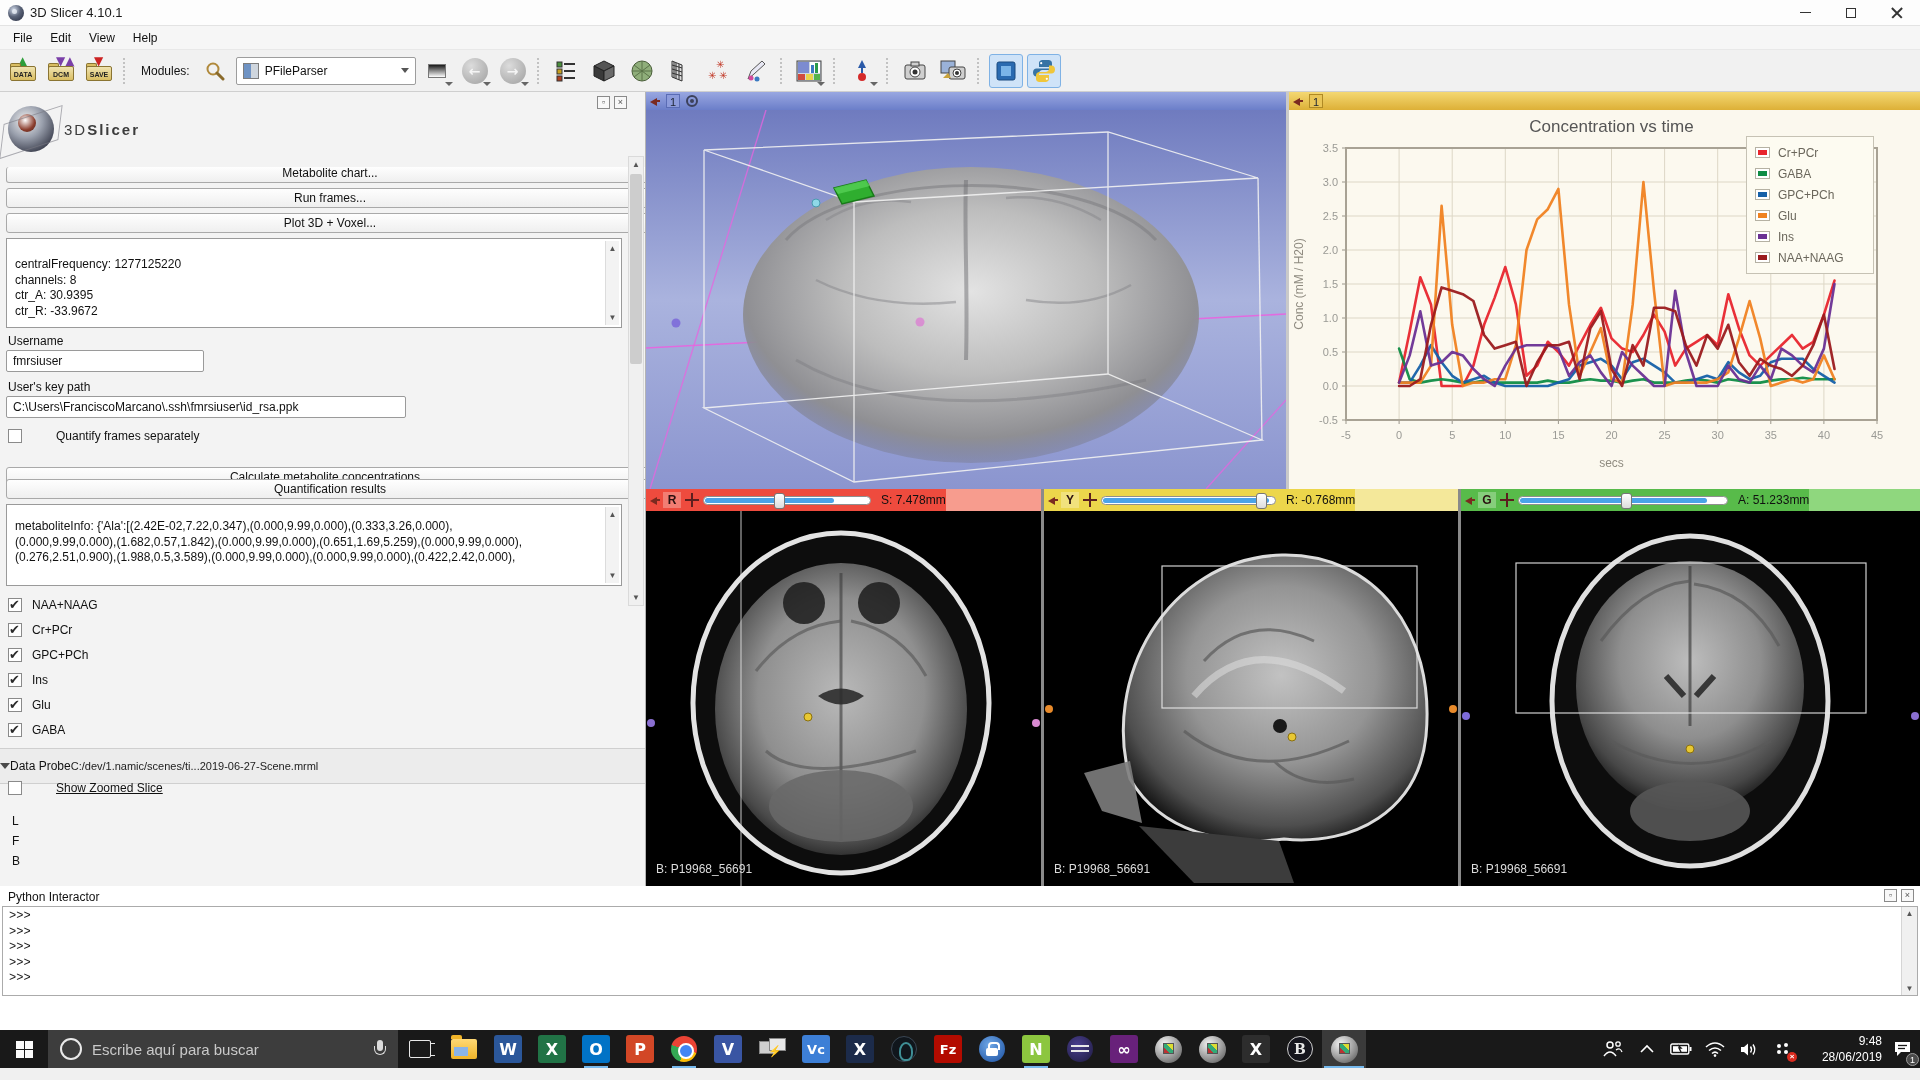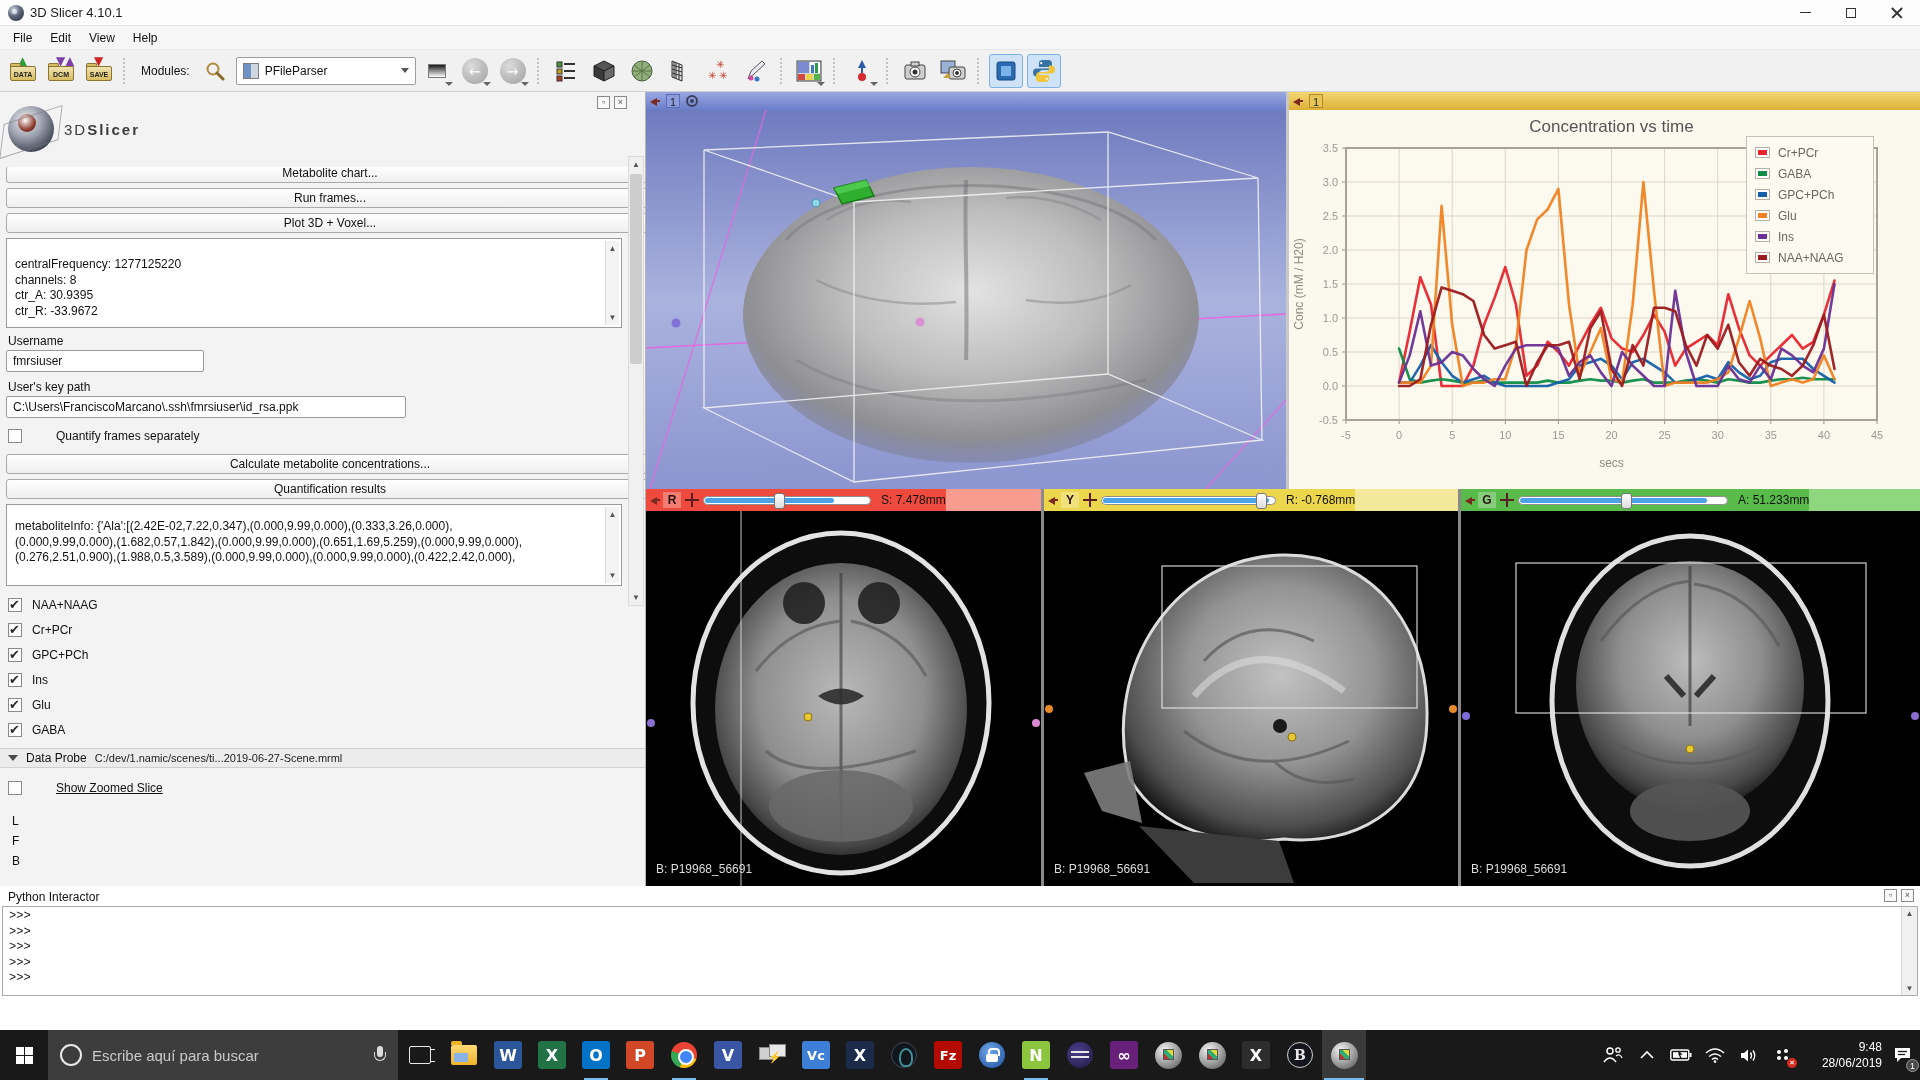--- a/index.html
+++ b/index.html
@@ -73,22 +73,22 @@
   .cbx.checked::after { content:"✔"; position:absolute; left:0px; top:-2px; font-size:13px; color:#2b2b2b; font-family:"DejaVu Sans",sans-serif; }
   .check-row { position:absolute; left:8px; display:flex; align-items:center; gap:10px; height:16px; }
   .check-row .lab { font-size:12px;margin-left:24px; }
   #metabolite-list { position:absolute; left:8px; top:586px; }
   .mcheck-row { display:flex; align-items:center; gap:10px; height:25px; }
 
   .panel-scrollbar { position:absolute; right:1px; top:96px; width:16px; height:424px; background:#f0f0f0; border:1px solid #dadada; }
   .sb-arrow { position:absolute; left:0; width:14px; height:15px; text-align:center; font-size:8px; color:#555; line-height:15px; background:#f0f0f0;}
   .sb-thumb { position:absolute; left:1px; width:12px; background:#cdcdcd; border-radius:2px; }
 
-  .dataprobe-bar { position:absolute; left:0; top:656px; width:646px; height:20px; background:#ececec;
-     border-top:1px solid #cfcfcf; border-bottom:1px solid #cfcfcf; display:flex; align-items:center; gap:8px; padding-left:8px; }
+  .dataprobe-bar { position:absolute; left:0; top:656px; width:646px; height:36px; background:#ececec;
+     border-top:1px solid #cfcfcf; border-bottom:1px solid #cfcfcf; display:flex; align-items:center; gap:0; }
   .tri-down { width:0; height:0; border-left:5px solid transparent; border-right:5px solid transparent; border-top:6px solid #4a4a4a; }
   .orient-label { position:absolute; left:12px; font-size:12px; color:#111; }
 
   
   .pane { position:absolute; top:92px; height:397px; overflow:hidden; }
   .pane-header { position:absolute; left:0; top:0; right:0; height:18px; display:flex; align-items:center; gap:6px; padding-left:4px; }
   .hdr-blue { background:linear-gradient(#99a7e1,#6b7ec9); }
   .hdr-gold { background:linear-gradient(#f4d873,#ddb037); }
   .pin-ic { width:10px; height:10px; position:relative; }
   .pin-ic::before { content:""; position:absolute; left:0; top:2px; width:0; height:0;
@@ -132,21 +132,21 @@
   
   .python-panel { position:absolute; left:0; top:886px; width:1920px; height:144px; background:#fff; }
   .py-title { position:absolute; left:8px; top:4px; font-size:12px; color:#111; }
   .py-minis { position:absolute; right:6px; top:3px; display:flex; gap:4px; }
   .py-console { position:absolute; left:2px; top:20px; width:1916px; height:90px; background:#fff; border:1px solid #ababab; padding:2px 6px; }
   .py-line { font-family:"Liberation Mono","DejaVu Sans Mono",monospace; font-size:12px; line-height:15.5px; color:#1a1a1a; }
   .py-scroll { position:absolute; right:0; top:0; bottom:0; width:16px; background:#f0f0f0; border-left:1px solid #d5d5d5;
      display:flex; flex-direction:column; justify-content:space-between; align-items:center; font-size:8px; color:#555; padding:2px 0; }
 
   
-  .taskbar { position:absolute; left:0; top:1030px; width:1920px; height:50px; background:#191919; display:flex; align-items:stretch; }
+  .taskbar { position:absolute; left:0; top:1030px; width:1920px; height:38px; background:#191919; display:flex; align-items:stretch; }
   .start-btn { width:48px; display:flex; align-items:center; justify-content:center; }
   .win-logo { position:relative; width:17px; height:17px; }
   .win-logo div { position:absolute; width:8px; height:8px; background:#fcfcfc; }
   .win-logo .q2{ left:9px; } .win-logo .q3{ top:9px; } .win-logo .q4{ left:9px; top:9px; }
   .search-box { width:350px; background:#3d3d3d; display:flex; align-items:center; gap:10px; padding:0 12px; }
   .cortana-ring { width:22px; height:22px; border:2.5px solid #e9e9e9; border-radius:50%; }
   .search-text { flex:1; font-size:15px; color:#c9c9c9; }
   .mic-ic { width:12px; height:18px; position:relative; }
   .mic-ic::before { content:""; position:absolute; left:3px; top:0; width:6px; height:11px; background:#dcdcdc; border-radius:3px; }
   .mic-ic::after { content:""; position:absolute; left:0; top:6px; width:10px; height:8px; border:1.5px solid #dcdcdc; border-top:none; border-radius:0 0 7px 7px; }
@@ -399,21 +399,21 @@
     <div class="pinput" style="top:258px; width:198px;">fmrsiuser</div>
 
     <div class="plabel" style="top:288px;text-align:right;">User's key path</div>
     <div class="pinput" style="top:304px; width:400px;">C:\Users\FranciscoMarcano\.ssh\fmrsiuser\id_rsa.ppk</div>
 
     <div class="check-row" style="top:336px;">
       <span class="cbx"></span>
       <span class="lab">Quantify frames separately</span>
     </div>
 
-    <div class="pbtn" style="top:362px;">Calculate metabolite concentrations...</div>
+    <div class="pbtn" style="top:375px;">Calculate metabolite concentrations...</div>
     <div class="pbtn" style="top:387px;">Quantification results</div>
 
     <div class="ptextbox" style="top:412px; height:82px; padding-top:14px;">
       <div id="metab-lines">
           <div class="">metaboliteInfo:  {'Ala':[(2.42E-02,7.22,0.347),(0.000,9.99,0.000),(0.333,3.26,0.000),</div>
           <div class="">(0.000,9.99,0.000),(1.682,0.57,1.842),(0.000,9.99,0.000),(0.651,1.69,5.259),(0.000,9.99,0.000),</div>
           <div class="">(0.276,2.51,0.900),(1.988,0.5,3.589),(0.000,9.99,0.000),(0.000,9.99,0.000),(0.422,2.42,0.000),</div>
         </div>
       <div class="tb-scroll">
           <span>▲</span>

